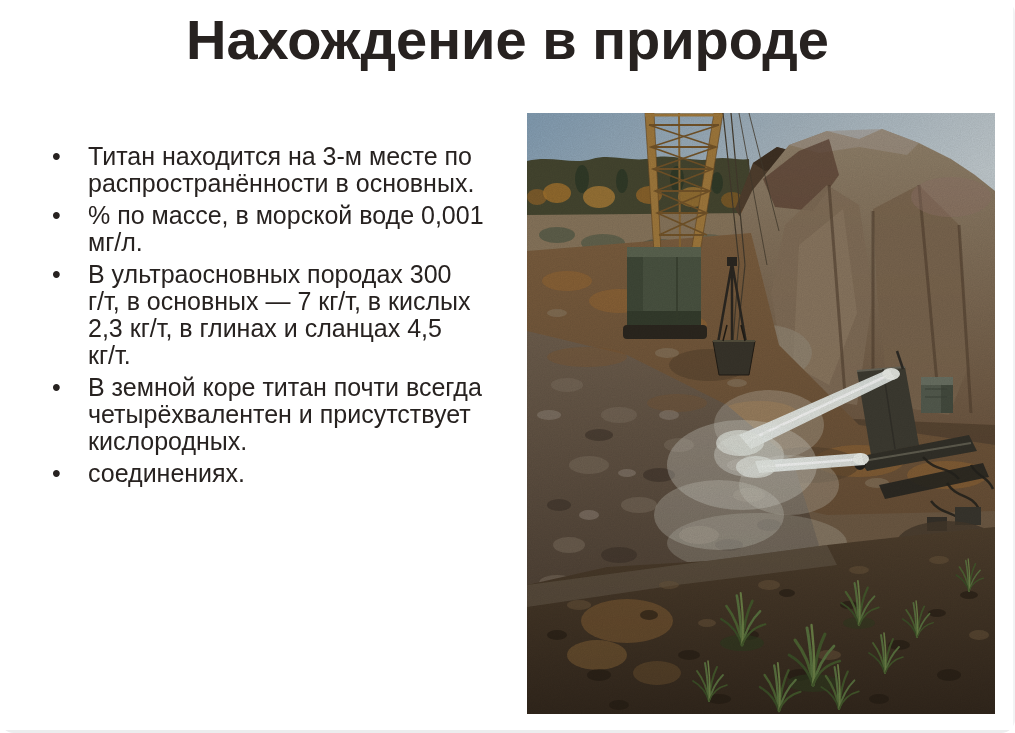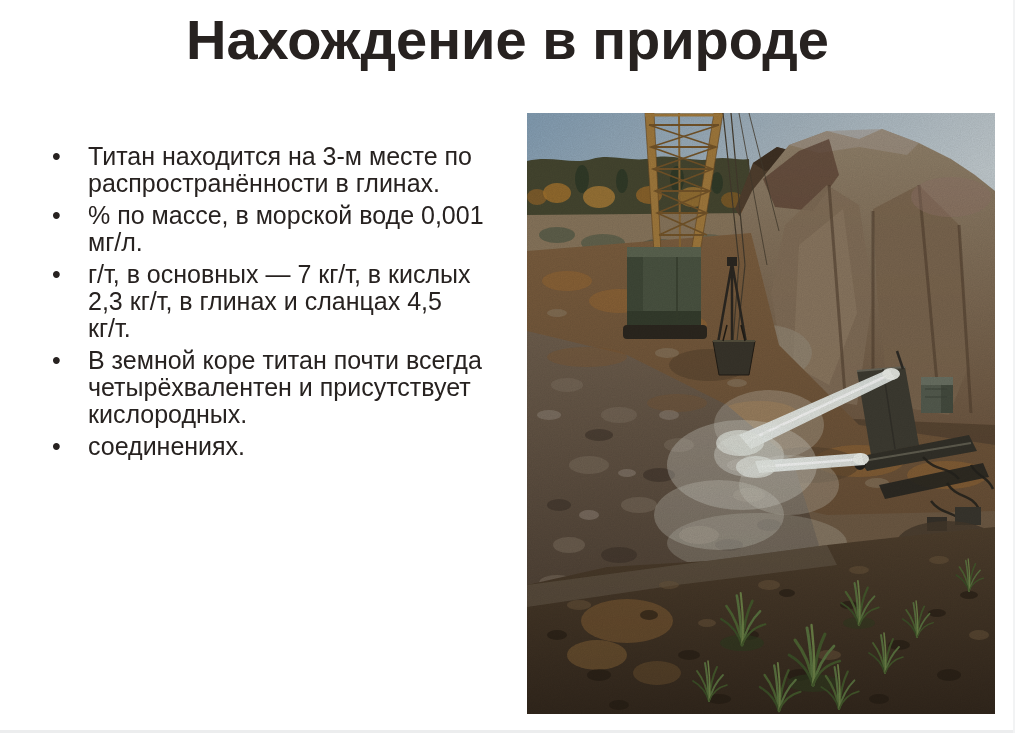--- a/index.html
+++ b/index.html
@@ -1,18 +1,18 @@
 <!DOCTYPE html>
 <html><head>
 <meta charset="utf-8">
 <style>
   html,body{margin:0;padding:0;background:#ffffff;}
   .slide{
     position:relative;width:1015px;height:733px;background:#ffffff;
-    overflow:hidden;font-family:"Liberation Sans",sans-serif;color:#272220;
+    overflow:hidden;font-family:"Liberation Sans",sans-serif;color:#272220;border-radius:14px;
   }
   .title{
     position:absolute;top:8px;left:0;right:0;text-align:center;
     font-size:56px;line-height:64px;font-weight:700;color:#272220;
   }
   .bullets{
     position:absolute;left:45px;top:143px;width:470px;
     list-style:none;margin:0;padding:0;
   }
   .bullets li{
@@ -32,29 +32,30 @@
 <body>
 
 <div class="slide">
 
   <div class="title">Нахождение в природе</div>
 
   <ul class="bullets">
     <li>
       <span class="marker">•</span>
       <span class="line">Титан находится на 3-м месте по</span>
-      <span class="line">распространённости в глинах.</span>
+      <span class="line">распространённости в основных.</span>
     </li>
     <li>
       <span class="marker">•</span>
       <span class="line">% по массе, в морской воде 0,001</span>
       <span class="line">мг/л.</span>
     </li>
     <li>
       <span class="marker">•</span>
+      <span class="line">В ультраосновных породах 300</span>
       <span class="line">г/т, в основных — 7 кг/т, в кислых</span>
       <span class="line">2,3 кг/т, в глинах и сланцах 4,5</span>
       <span class="line">кг/т.</span>
     </li>
     <li>
       <span class="marker">•</span>
       <span class="line">В земной коре титан почти всегда</span>
       <span class="line">четырёхвалентен и присутствует</span>
       <span class="line">кислородных.</span>
     </li>

